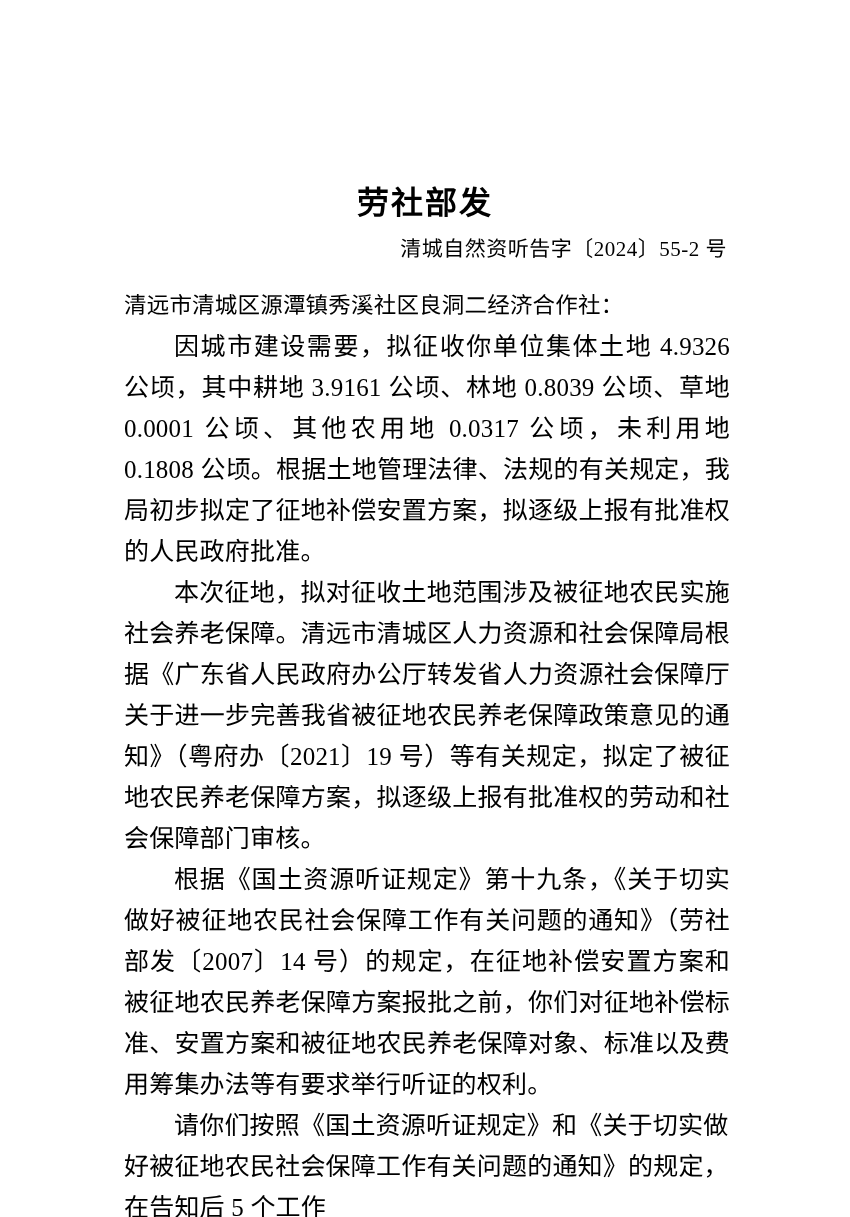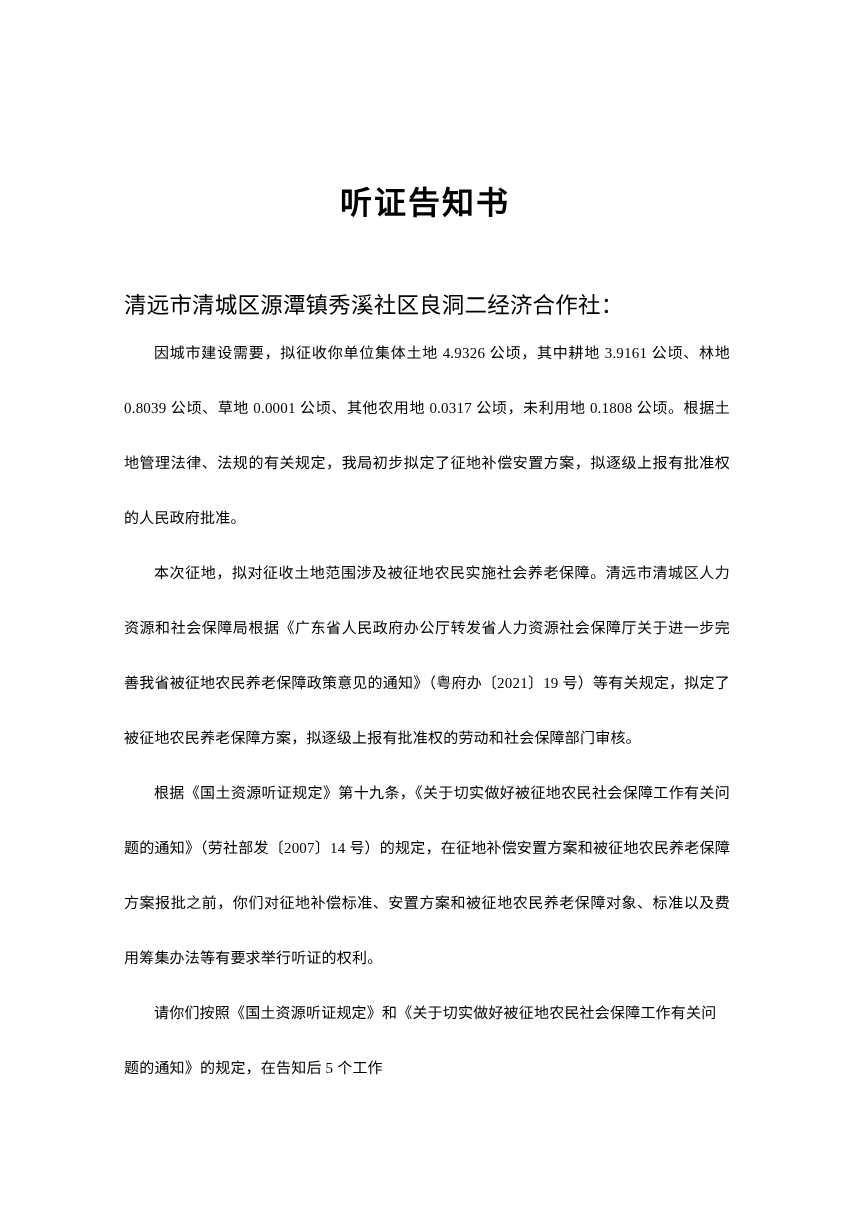--- a/index.html
+++ b/index.html
@@ -57,40 +57,41 @@
   .addressee {
     font-size: 22.5px;
     line-height: 39.5px;
     letter-spacing: 0.2px;
     text-align: justify;
     text-justify: inter-character;
     margin: 0;
   }
 
   .para {
-    font-size: 15px;
-    line-height: 55px;
+    font-size: 25px;
+    line-height: 41px;
     letter-spacing: 0.2px;
     text-align: justify;
     text-justify: inter-character;
     text-indent: 2em;
     margin: 0;
   }
 
   .para-last {
     text-align: left;
   }
 </style>
 </head>
 <body>
 
 <div class="page">
 
-  <h1 class="doc-title">听证告知书</h1>
+  <h1 class="doc-title">劳社部发</h1>
 
+  <div class="doc-number">清城自然资听告字〔2024〕55-2 号</div>
 
   <div class="body-block">
 
     <p class="addressee">清远市清城区源潭镇秀溪社区良洞二经济合作社：</p>
 
     <p class="para">因城市建设需要，拟征收你单位集体土地 4.9326 公顷，其中耕地 3.9161 公顷、林地 0.8039 公顷、草地 0.0001 公顷、其他农用地 0.0317 公顷，未利用地 0.1808 公顷。根据土地管理法律、法规的有关规定，我局初步拟定了征地补偿安置方案，拟逐级上报有批准权的人民政府批准。</p>
 
     <p class="para">本次征地，拟对征收土地范围涉及被征地农民实施社会养老保障。清远市清城区人力资源和社会保障局根据《广东省人民政府办公厅转发省人力资源社会保障厅关于进一步完善我省被征地农民养老保障政策意见的通知》（粤府办〔2021〕19 号）等有关规定，拟定了被征地农民养老保障方案，拟逐级上报有批准权的劳动和社会保障部门审核。</p>
 
     <p class="para">根据《国土资源听证规定》第十九条，《关于切实做好被征地农民社会保障工作有关问题的通知》（劳社部发〔2007〕14 号）的规定，在征地补偿安置方案和被征地农民养老保障方案报批之前，你们对征地补偿标准、安置方案和被征地农民养老保障对象、标准以及费用筹集办法等有要求举行听证的权利。</p>

